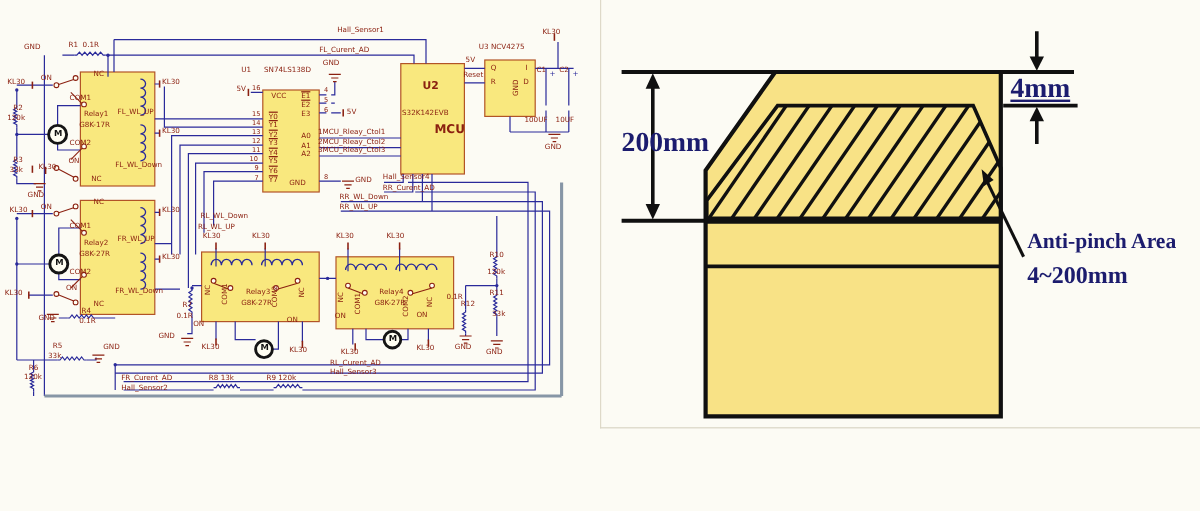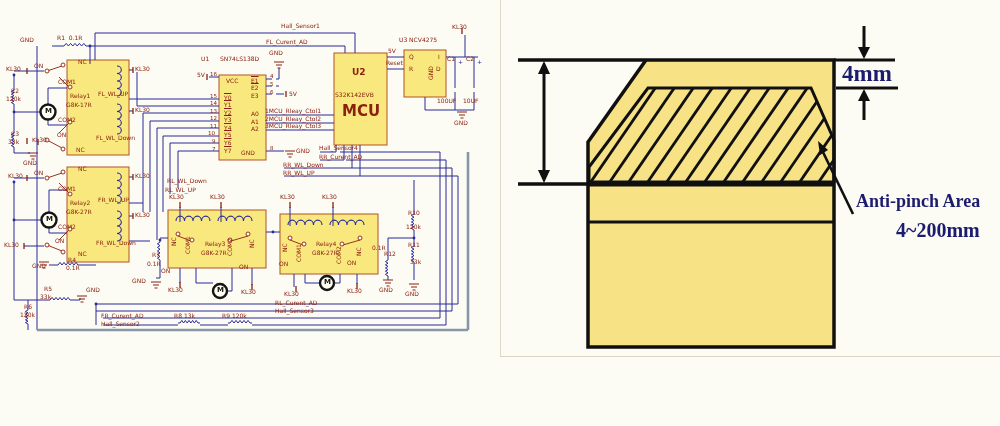--- a/index.html
+++ b/index.html
@@ -242,21 +242,21 @@
         <span class="lbl" style="left: 270px; top: 82px; font-size: 5.5px;">5</span>
         <span class="lbl" style="left: 270px; top: 90px; font-size: 5.5px;">6</span>
         <span class="lbl" style="left: 289px; top: 91px;">5V</span>
         <span class="lbl" style="left: 265px; top: 108px;">1MCU_Rleay_Ctol1</span>
         <span class="lbl" style="left: 265px; top: 116px;">2MCU_Rleay_Ctol2</span>
         <span class="lbl" style="left: 265px; top: 123px;">3MCU_Rleay_Ctol3</span>
         <span class="lbl" style="left: 270px; top: 146px; font-size: 5.5px;">8</span>
         <span class="lbl" style="left: 296px; top: 148px;">GND</span>
         <span class="lbl bold" style="left: 352px; top: 68px; font-size: 9px;">U2</span>
         <span class="lbl" style="left: 335px; top: 92px;">S32K142EVB</span>
-        <span class="lbl bold" style="left: 342px; top: 104px; font-size: 15px;">MCU</span>
+        <span class="lbl bold" style="left: 362px; top: 104px; font-size: 10px;">MCU</span>
         <span class="lbl" style="left: 388px; top: 48px;">5V</span>
         <span class="lbl" style="left: 386px; top: 60px;">Reset</span>
         <span class="lbl" style="left: 409px; top: 54px;">Q</span>
         <span class="lbl" style="left: 409px; top: 66px;">R</span>
         <span class="lbl" style="left: 438px; top: 54px;">I</span>
         <span class="lbl" style="left: 436px; top: 66px;">D</span>
         <span class="lbl rot" style="left: 428px; top: 80px;">GND</span>
         <span class="lbl" style="left: 447px; top: 56px;">C1</span>
         <span class="lbl" style="left: 458px; top: 59px; color: rgb(42, 42, 154);">+</span>
         <span class="lbl" style="left: 466px; top: 56px;">C2</span>
@@ -383,20 +383,21 @@
         <path d="M363,26 V54 M363,120 V94" stroke-width="3" fill="none"></path>
         <polygon points="363,59 357,47 369,47" stroke="none"></polygon>
         <polygon points="363,89 357,101 369,101" stroke="none"></polygon>
       </g>
       <g stroke="#101010" fill="#101010">
         <path d="M352,214 L320,148" stroke-width="2.6" fill="none"></path>
         <polygon points="317,141 327,150 319,155" stroke="none"></polygon>
       </g>
     </svg>
     <div class="lblayer" id="fig2-labels">
-        <span class="lbl" style="left: 341px; top: 62px; font-size: 23px;">4mm</span>
+        <span class="lbl" style="left: 17px; top: 107px; font-size: 23px;">200mm</span>
+        <span class="lbl" style="left: 341px; top: 62px; font-size: 23px; text-decoration: underline;">4mm</span>
         <span class="lbl" style="left: 355px; top: 192px; font-size: 18px;">Anti-pinch Area</span>
-        <span class="lbl" style="left: 355px; top: 220px; font-size: 20px; margin-left: 40px;">4~200mm</span>
+        <span class="lbl" style="left: 355px; top: 220px; font-size: 20px;">4~200mm</span>
       </div>
   </div>
 
   <div id="p2bottomline"></div>
 </div>
 
 </body></html>

